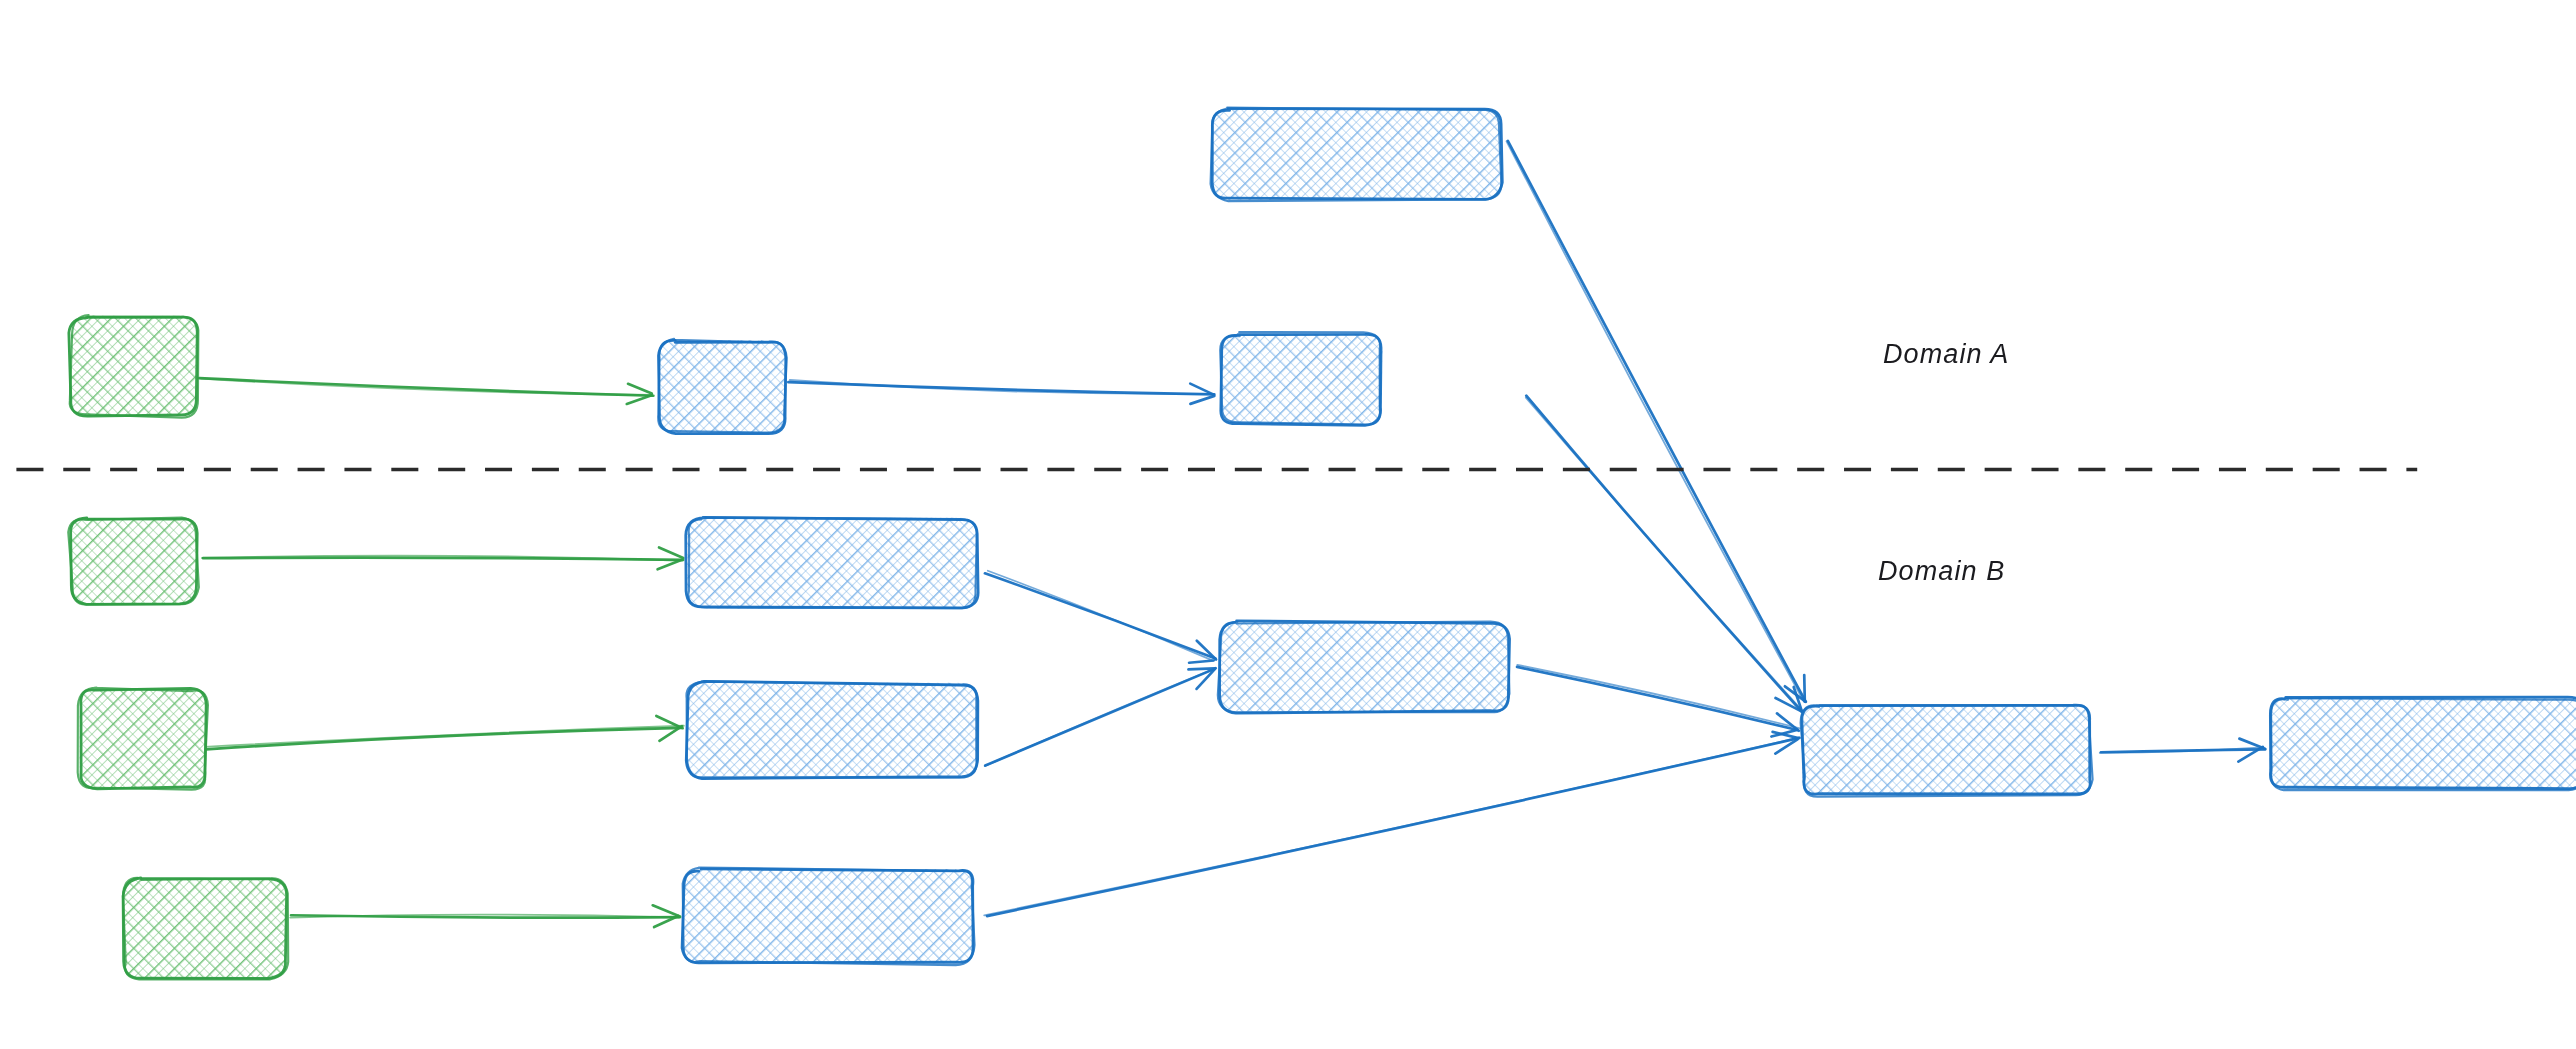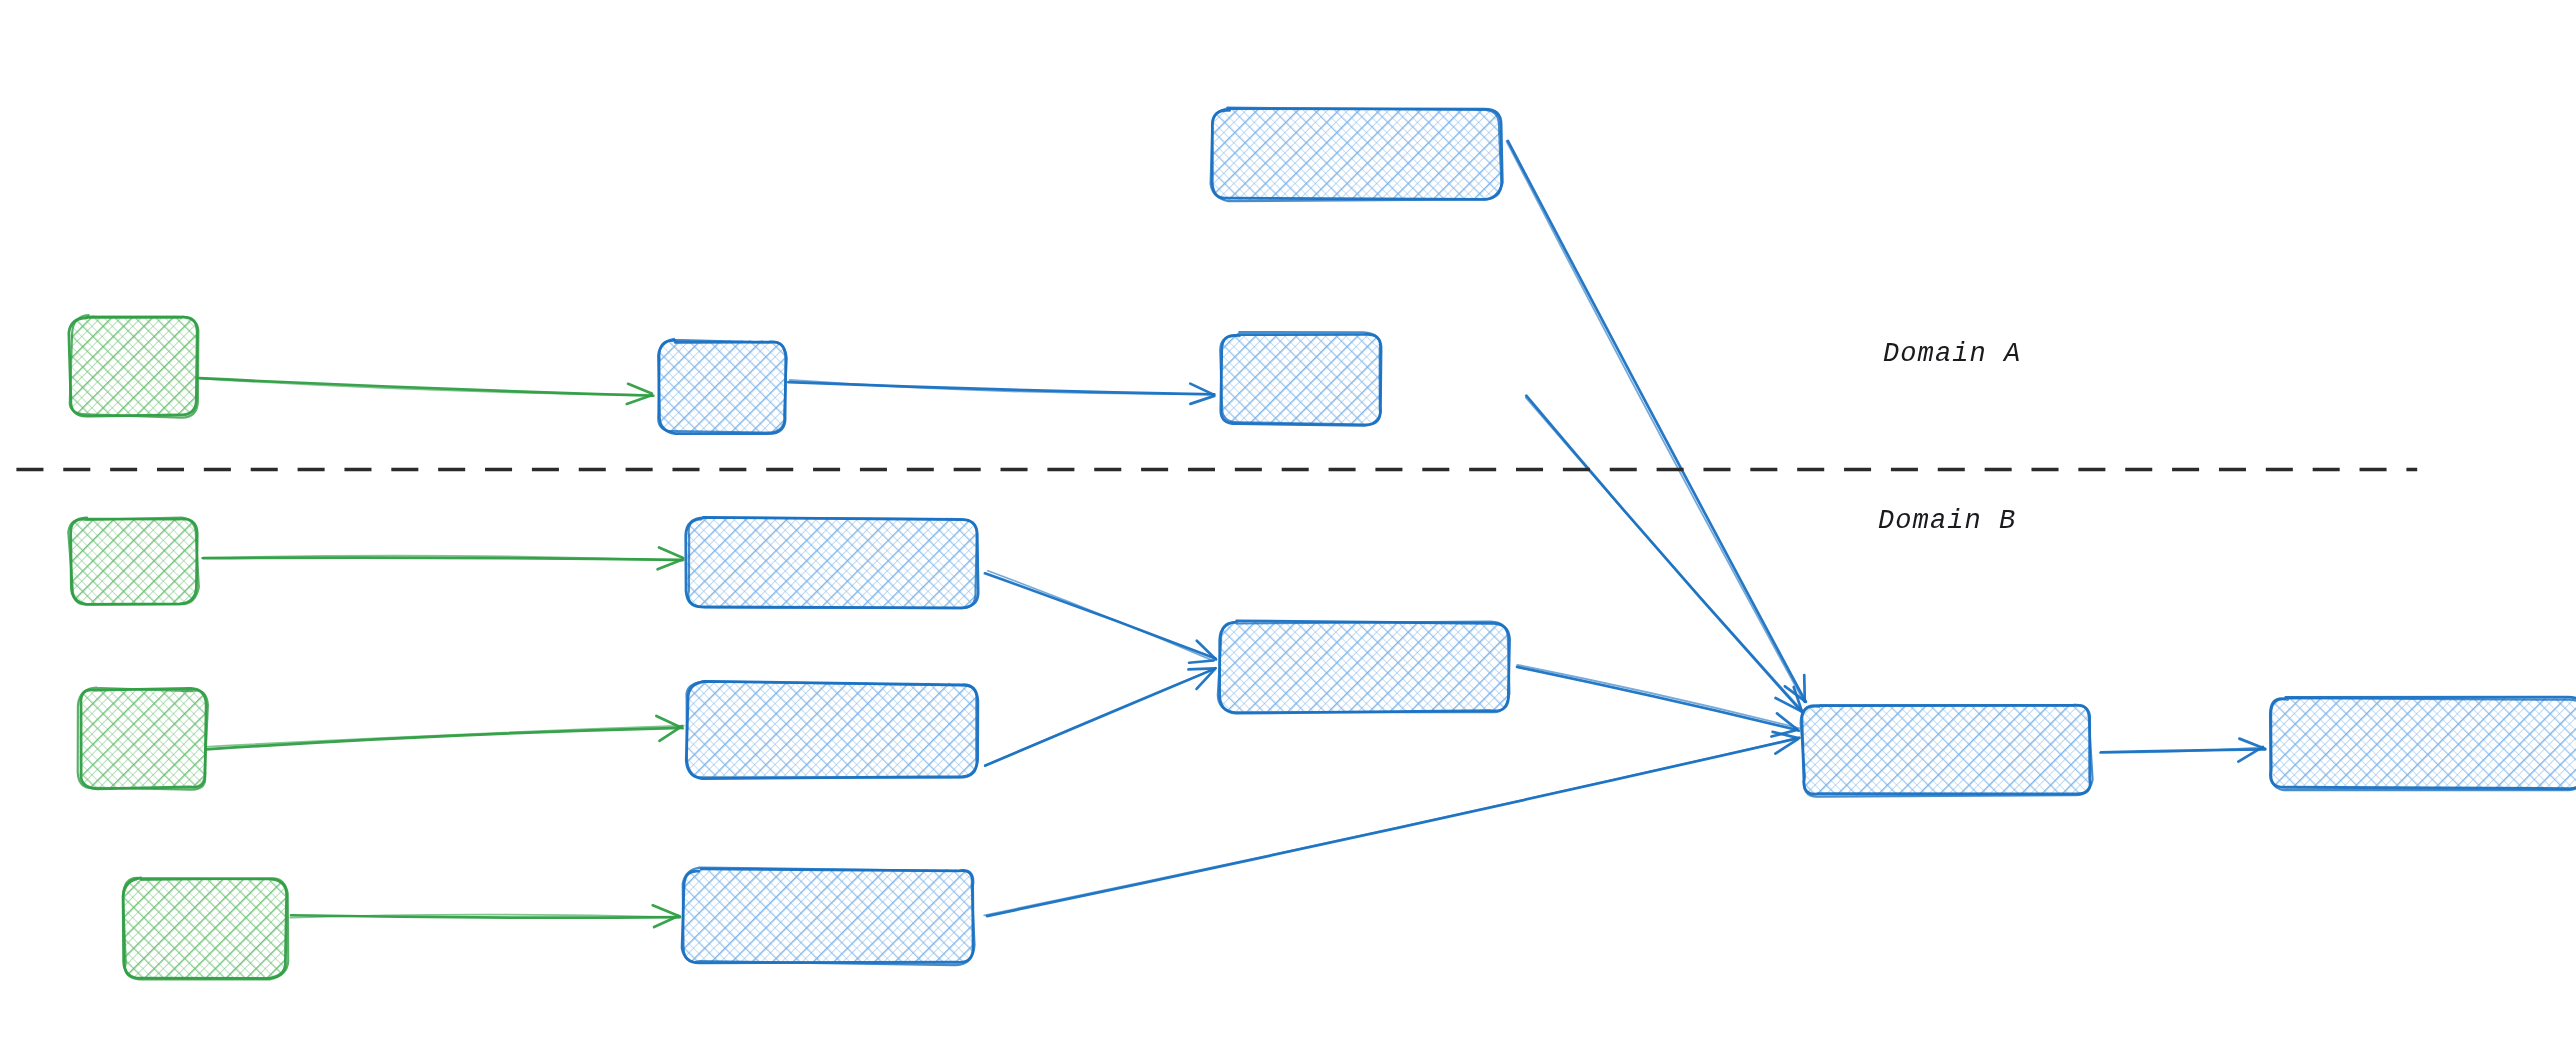--- a/index.html
+++ b/index.html
@@ -21,31 +21,31 @@
   #diagram-svg {
     position: absolute;
     top: 0;
     left: 0;
     width: 2576px;
     height: 1049px;
     display: block;
   }
   .domain-label {
     position: absolute;
-    font-family: Liberation Mono, monospace;
+    font-family: Liberation Sans, sans-serif;
     font-size: 27px;
     font-weight: 400;
     font-style: italic;
     letter-spacing: 1.1px;
     color: #1b1b1f;
     white-space: nowrap;
     user-select: none;
   }
   #domain-a-label { left: 1883px; top: 339px; }
-  #domain-b-label { left: 1878px; top: 506px; }
+  #domain-b-label { left: 1878px; top: 556px; }
 </style>
 </head>
 <body>
 
 <div id="canvas-wrap">
 
   <svg id="diagram-svg" viewBox="0 0 2858 1164" xmlns="http://www.w3.org/2000/svg">
     <defs>
       <pattern id="hatch-green" width="16" height="16" patternUnits="userSpaceOnUse" patternTransform="rotate(45)">
         <rect width="16" height="16" fill="#ffffff"></rect>

